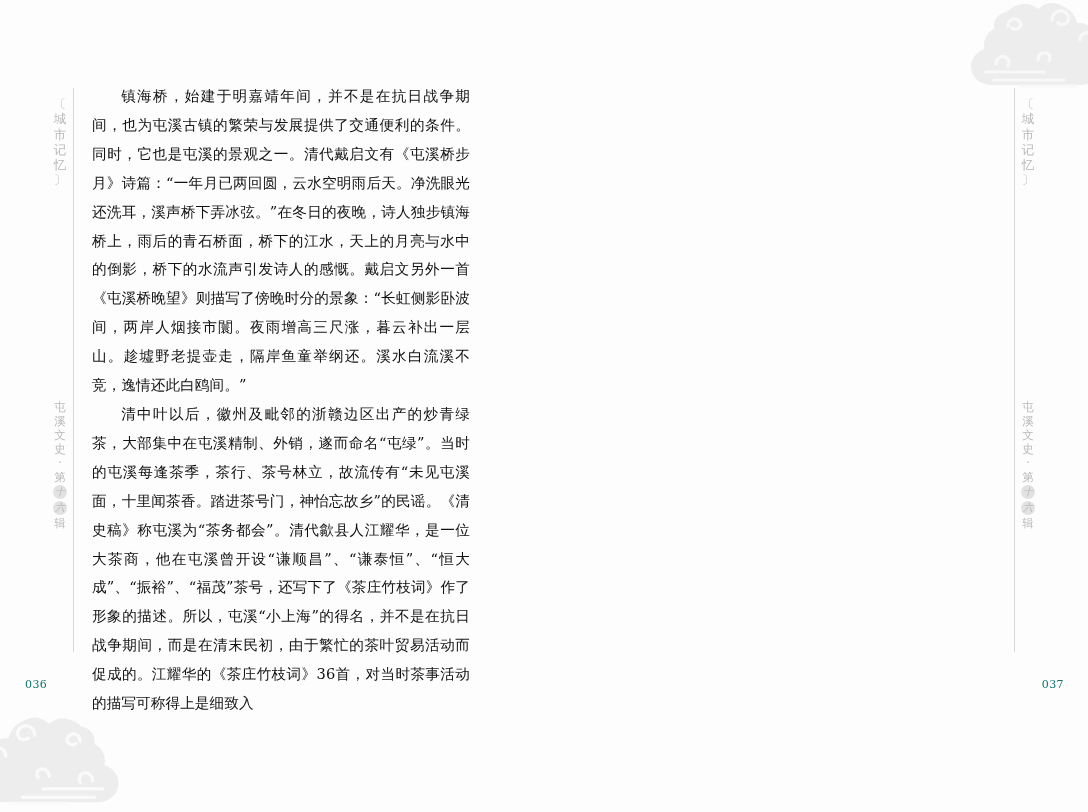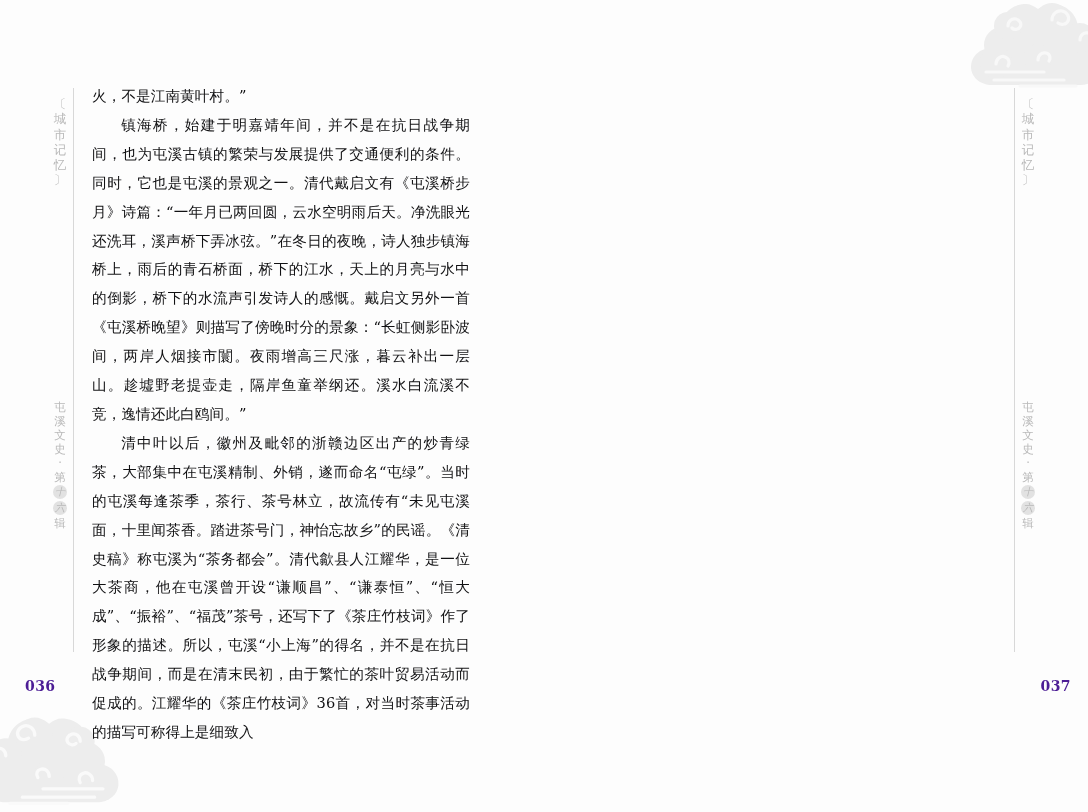--- a/index.html
+++ b/index.html
@@ -120,27 +120,27 @@
     text-indent: 2em;
     text-align: justify;
   }
   .column p.noindent { text-indent: 0; }
 
   
   .folio {
     position: absolute;
     top: 678px;
     font-family: "DejaVu Serif", "Liberation Serif", serif;
-    font-size: 14px;
-    color: #4c1d95;
-    font-weight: 700;
+    font-size: 11px;
+    color: #0f766e;
+    font-weight: 400;
     letter-spacing: 0.4px;
   }
   .page-left  .folio { left: 25px; }
-  .page-right .folio { right: 17px; }
+  .page-right .folio { right: 24px; }
 </style>
 </head>
 <body>
 
 <div class="spread">
 
   <div class="cloud cloud-tr">
     <svg viewBox="0 0 160 120" xmlns="http://www.w3.org/2000/svg">
       <g fill="#ededed">
         <path d="M92 18c-14 0-25 10-26 23-9 1-16 9-16 18 0 10 8 18 18 18h76c10 0 18-8 18-18s-8-18-18-18c-1-13-12-23-26-23-5 0-10 2-14 5-4-3-8-5-12-5z"></path>
@@ -203,21 +203,20 @@
       <span>文</span>
       <span>史</span>
       <span>·</span>
       <span>第</span>
       <span><i class="circ">十</i></span>
       <span><i class="circ">六</i></span>
       <span>辑</span>
     </div>
 
     <div class="column">
-      <p class="noindent">火，不是江南黄叶村。”</p>
       <p>镇海桥，始建于明嘉靖年间，并不是在抗日战争期间，也为屯溪古镇的繁荣与发展提供了交通便利的条件。同时，它也是屯溪的景观之一。清代戴启文有《屯溪桥步月》诗篇：“一年月已两回圆，云水空明雨后天。净洗眼光还洗耳，溪声桥下弄冰弦。”在冬日的夜晚，诗人独步镇海桥上，雨后的青石桥面，桥下的江水，天上的月亮与水中的倒影，桥下的水流声引发诗人的感慨。戴启文另外一首《屯溪桥晚望》则描写了傍晚时分的景象：“长虹侧影卧波间，两岸人烟接市闤。夜雨增高三尺涨，暮云补出一层山。趁墟野老提壶走，隔岸鱼童举纲还。溪水白流溪不竞，逸情还此白鸥间。”</p>
       <p>清中叶以后，徽州及毗邻的浙赣边区出产的炒青绿茶，大部集中在屯溪精制、外销，遂而命名“屯绿”。当时的屯溪每逢茶季，茶行、茶号林立，故流传有“未见屯溪面，十里闻茶香。踏进茶号门，神怡忘故乡”的民谣。《清史稿》称屯溪为“茶务都会”。清代歙县人江耀华，是一位大茶商，他在屯溪曾开设“谦顺昌”、“谦泰恒”、“恒大成”、“振裕”、“福茂”茶号，还写下了《茶庄竹枝词》作了形象的描述。所以，屯溪“小上海”的得名，并不是在抗日战争期间，而是在清末民初，由于繁忙的茶叶贸易活动而促成的。江耀华的《茶庄竹枝词》36首，对当时茶事活动的描写可称得上是细致入</p>
     </div>
 
     <div class="folio">036</div>
   </div>
 
   <div class="page page-right">
 
     <div class="side-rule"></div>

